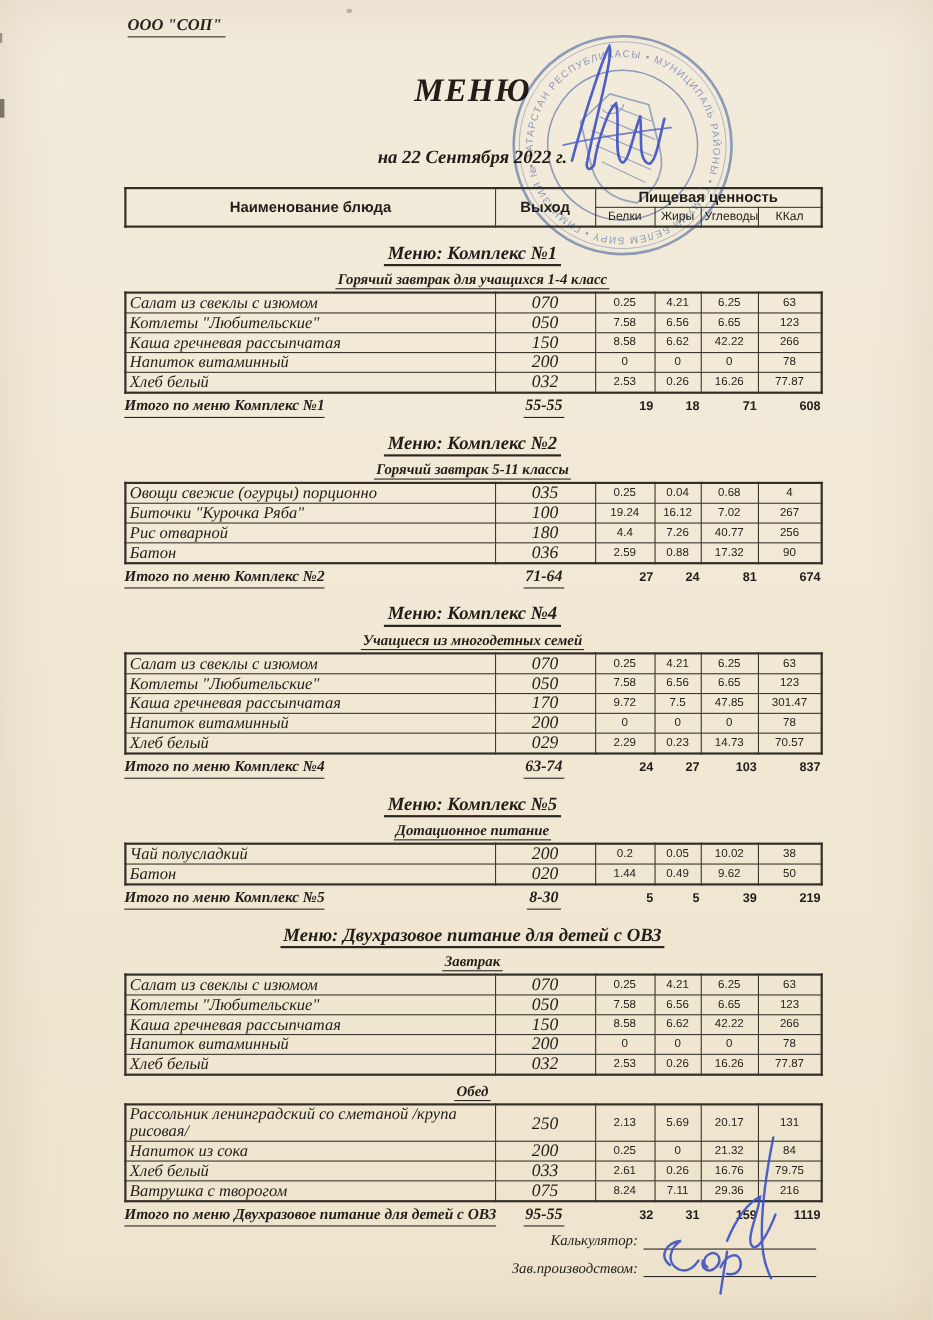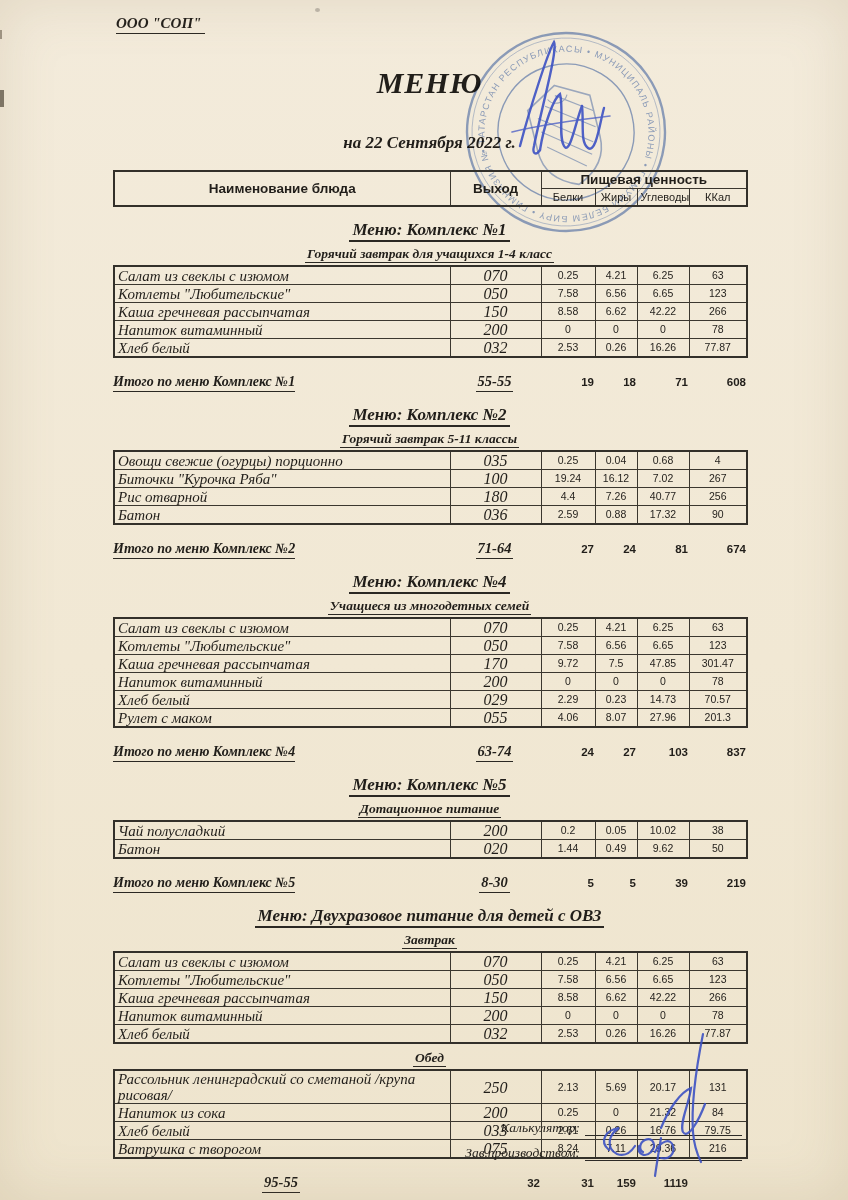--- a/index.html
+++ b/index.html
@@ -38,21 +38,21 @@
   .head-table td { text-align:center; }
   .h-name, .h-out, .h-nut { font:bold 13.5px/16px "Liberation Sans", sans-serif; height:22px; }
   .h-sub { font:11px/13px "Liberation Sans", sans-serif; height:16px; }
   
   .sec-title { text-align:center; margin-top:13px; font:bold italic 17px/20px "Liberation Serif", serif; }
   .sec-title > span { border-bottom:2px solid #2b2823; padding:0 3px 1px; }
   .sub-title { text-align:center; margin-top:6px; margin-bottom:3px; font:bold italic 13.5px/16px "Liberation Serif", serif; }
   .sub-title > span { border-bottom:1.6px solid #2b2823; padding:0 2px 1px; }
   
   .total-row { display:grid; grid-template-columns:336px 91px 54px 42px 52px 58px;
-    align-items:center; height:20px; margin-top:14px; }
+    align-items:center; height:20px; margin-top:2px; }
   .t-label { justify-self:start; font:bold italic 14px/17px "Liberation Serif", serif;
     border-bottom:1.8px solid #2b2823; padding-bottom:1px; white-space:nowrap; }
   .t-out { justify-self:center; font:bold italic 14.5px/17px "Liberation Serif", serif;
     border-bottom:1.8px solid #2b2823; padding:0 2px 1px; }
   .t-num { text-align:right; font:bold 11.5px/14px "Liberation Sans", sans-serif; }
   
   .footer { position:absolute; left:420px; top:1120px; width:330px; }
   .sig-row { display:flex; align-items:flex-end; margin-bottom:9px; }
   .sig-label { width:160px; text-align:right; font:italic 13.5px/16px "Liberation Serif", serif; }
   .sig-line { width:157px; border-bottom:1.5px solid #2c2a26; height:15px; margin-left:5px; }
@@ -300,28 +300,20 @@
                 <td class="num">78</td>
               </tr>
               <tr>
                 <td class="name">Хлеб белый</td>
                 <td class="out">029</td>
                 <td class="num">2.29</td>
                 <td class="num">0.23</td>
                 <td class="num">14.73</td>
                 <td class="num">70.57</td>
               </tr>
-              <tr>
-                <td class="name">Рулет с маком</td>
-                <td class="out">055</td>
-                <td class="num">4.06</td>
-                <td class="num">8.07</td>
-                <td class="num">27.96</td>
-                <td class="num">201.3</td>
-              </tr>
             </tbody>
           </table>
           <div class="total-row">
             <span class="t-label">Итого по меню Комплекс №4</span>
             <span class="t-out">63-74</span>
             <span class="t-num">24</span>
             <span class="t-num">27</span>
             <span class="t-num">103</span>
             <span class="t-num">837</span>
           </div>
@@ -460,20 +452,21 @@
                 <td class="name">Ватрушка с творогом</td>
                 <td class="out">075</td>
                 <td class="num">8.24</td>
                 <td class="num">7.11</td>
                 <td class="num">29.36</td>
                 <td class="num">216</td>
               </tr>
             </tbody>
           </table>
           <div class="total-row">
+            <span class="t-label">Итого по меню Двухразовое питание для детей с ОВЗ</span>
             <span class="t-out">95-55</span>
             <span class="t-num">32</span>
             <span class="t-num">31</span>
             <span class="t-num">159</span>
             <span class="t-num">1119</span>
           </div>
         </section>
       </div>
   </div>
 

